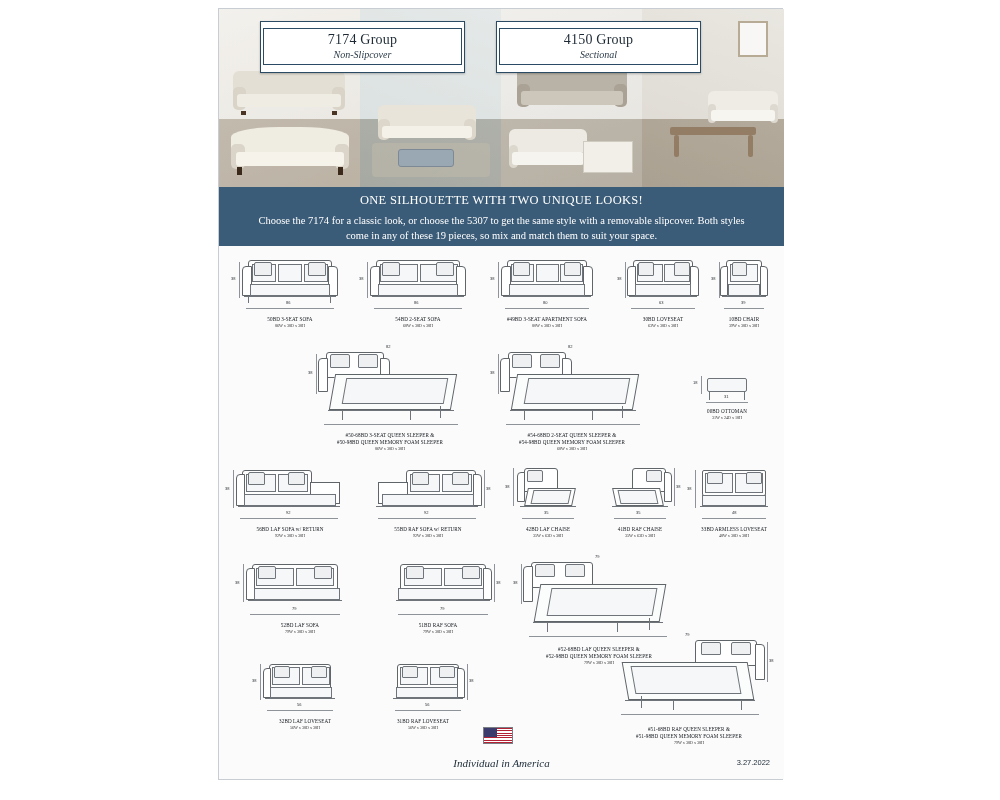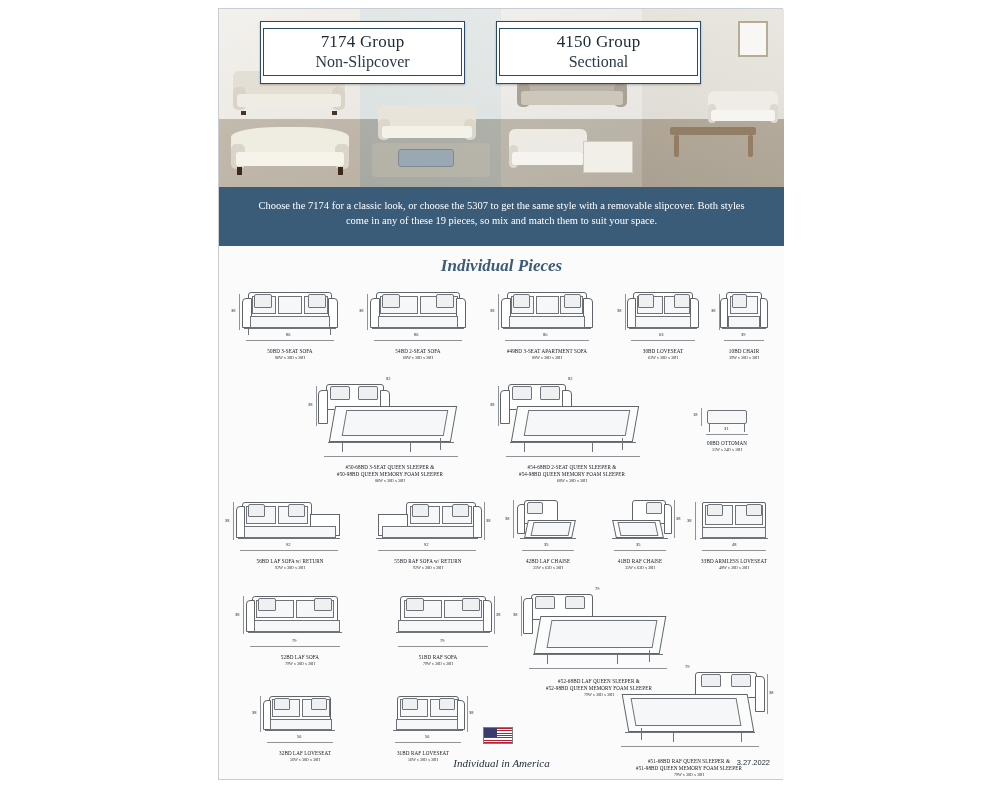--- a/index.html
+++ b/index.html
@@ -46,22 +46,22 @@
 
   
   .titlebox {
     position:absolute; background:#ffffff; border:1px solid #2b4a63;
     box-shadow:0 1px 2px rgba(0,0,0,.25);
     text-align:center; padding:4px 0 5px;
   }
   .titlebox .inner { border:1px solid #2b4a63; margin:2px; padding:3px 0 4px; }
   .tb-1 { left:41px; top:12px; width:205px; }
   .tb-2 { left:277px; top:12px; width:205px; }
-  .tb-group { font-size:17px; color:#1d2a35; letter-spacing:.2px; line-height:1.15; }
-  .tb-sub { font-size:16px; color:#2a3a48; margin-top:1px; }
+  .tb-group { font-size:14px; color:#1d2a35; letter-spacing:.2px; line-height:1.15; }
+  .tb-sub { font-size:10px; color:#2a3a48; margin-top:1px;font-style:italic; }
 
   
   .banner {
     position:absolute; left:0; top:178px; width:565px; height:59px;
     background:#3b5c78; color:#ffffff; text-align:center;
     padding:6px 34px 0;
   }
   .banner h2 { margin:0; font-size:12.5px; font-weight:normal; letter-spacing:.3px; }
   .banner p { margin:5px 0 0; font-size:10.5px; line-height:1.45; }
 
@@ -191,26 +191,26 @@
     </div>
     <div class="titlebox tb-2">
       <div class="inner">
         <div class="tb-group">4150 Group</div>
         <div class="tb-sub">Sectional</div>
       </div>
     </div>
   </div>
 
   <div class="banner">
+    <h2>ONE SILHOUETTE WITH TWO UNIQUE LOOKS!</h2>
     <p>Choose the 7174 for a classic look, or choose the 5307 to get the same style with a removable slipcover.   Both styles come in any of these 19 pieces, so mix and match them to suit your space.</p>
   </div>
 
   <div class="body">
 
-    <div class="section-title">Individual Pieces</div>
 
     <div class="row" style="height:96px;">
 
       <div class="item" style="left:12px; top:4px; width:118px;">
         <div class="draw" style="width:100px; height:66px;">
           <div class="shape" style="left:8px; top:10px; width:84px; height:26px; border-radius:3px 3px 0 0;"></div>
           <div class="cush" style="left:12px; top:14px; width:24px; height:18px;"></div>
           <div class="cush" style="left:38px; top:14px; width:24px; height:18px;"></div>
           <div class="cush" style="left:64px; top:14px; width:24px; height:18px;"></div>
           <div class="pil" style="left:14px; top:12px; width:18px; height:14px;"></div>

